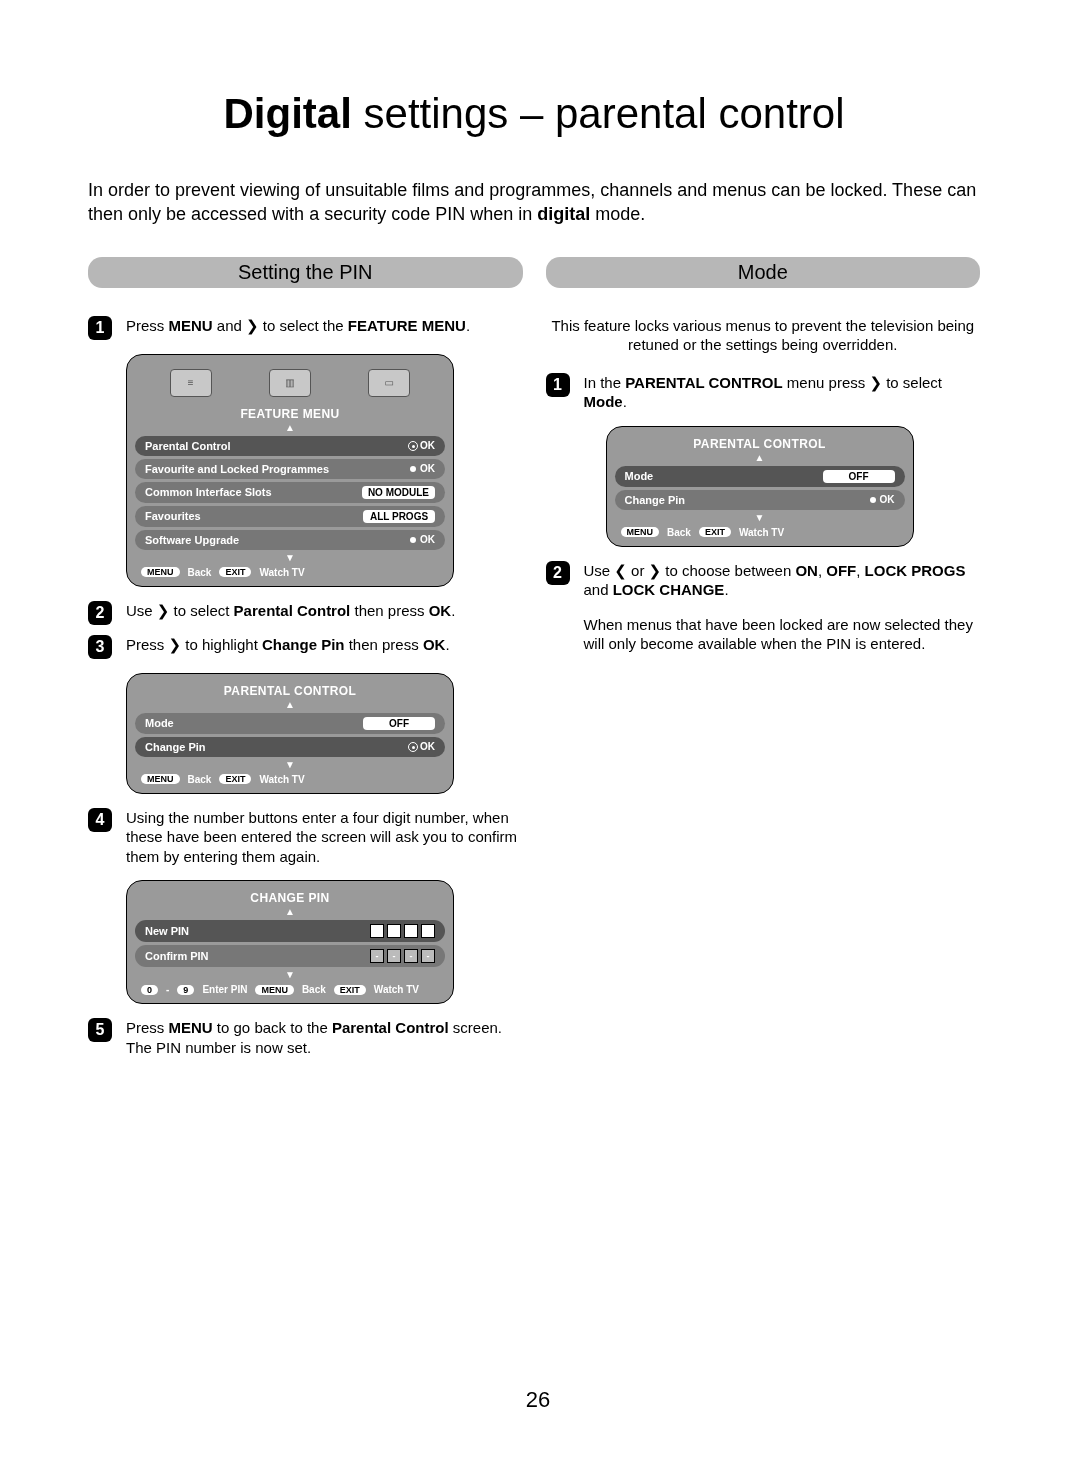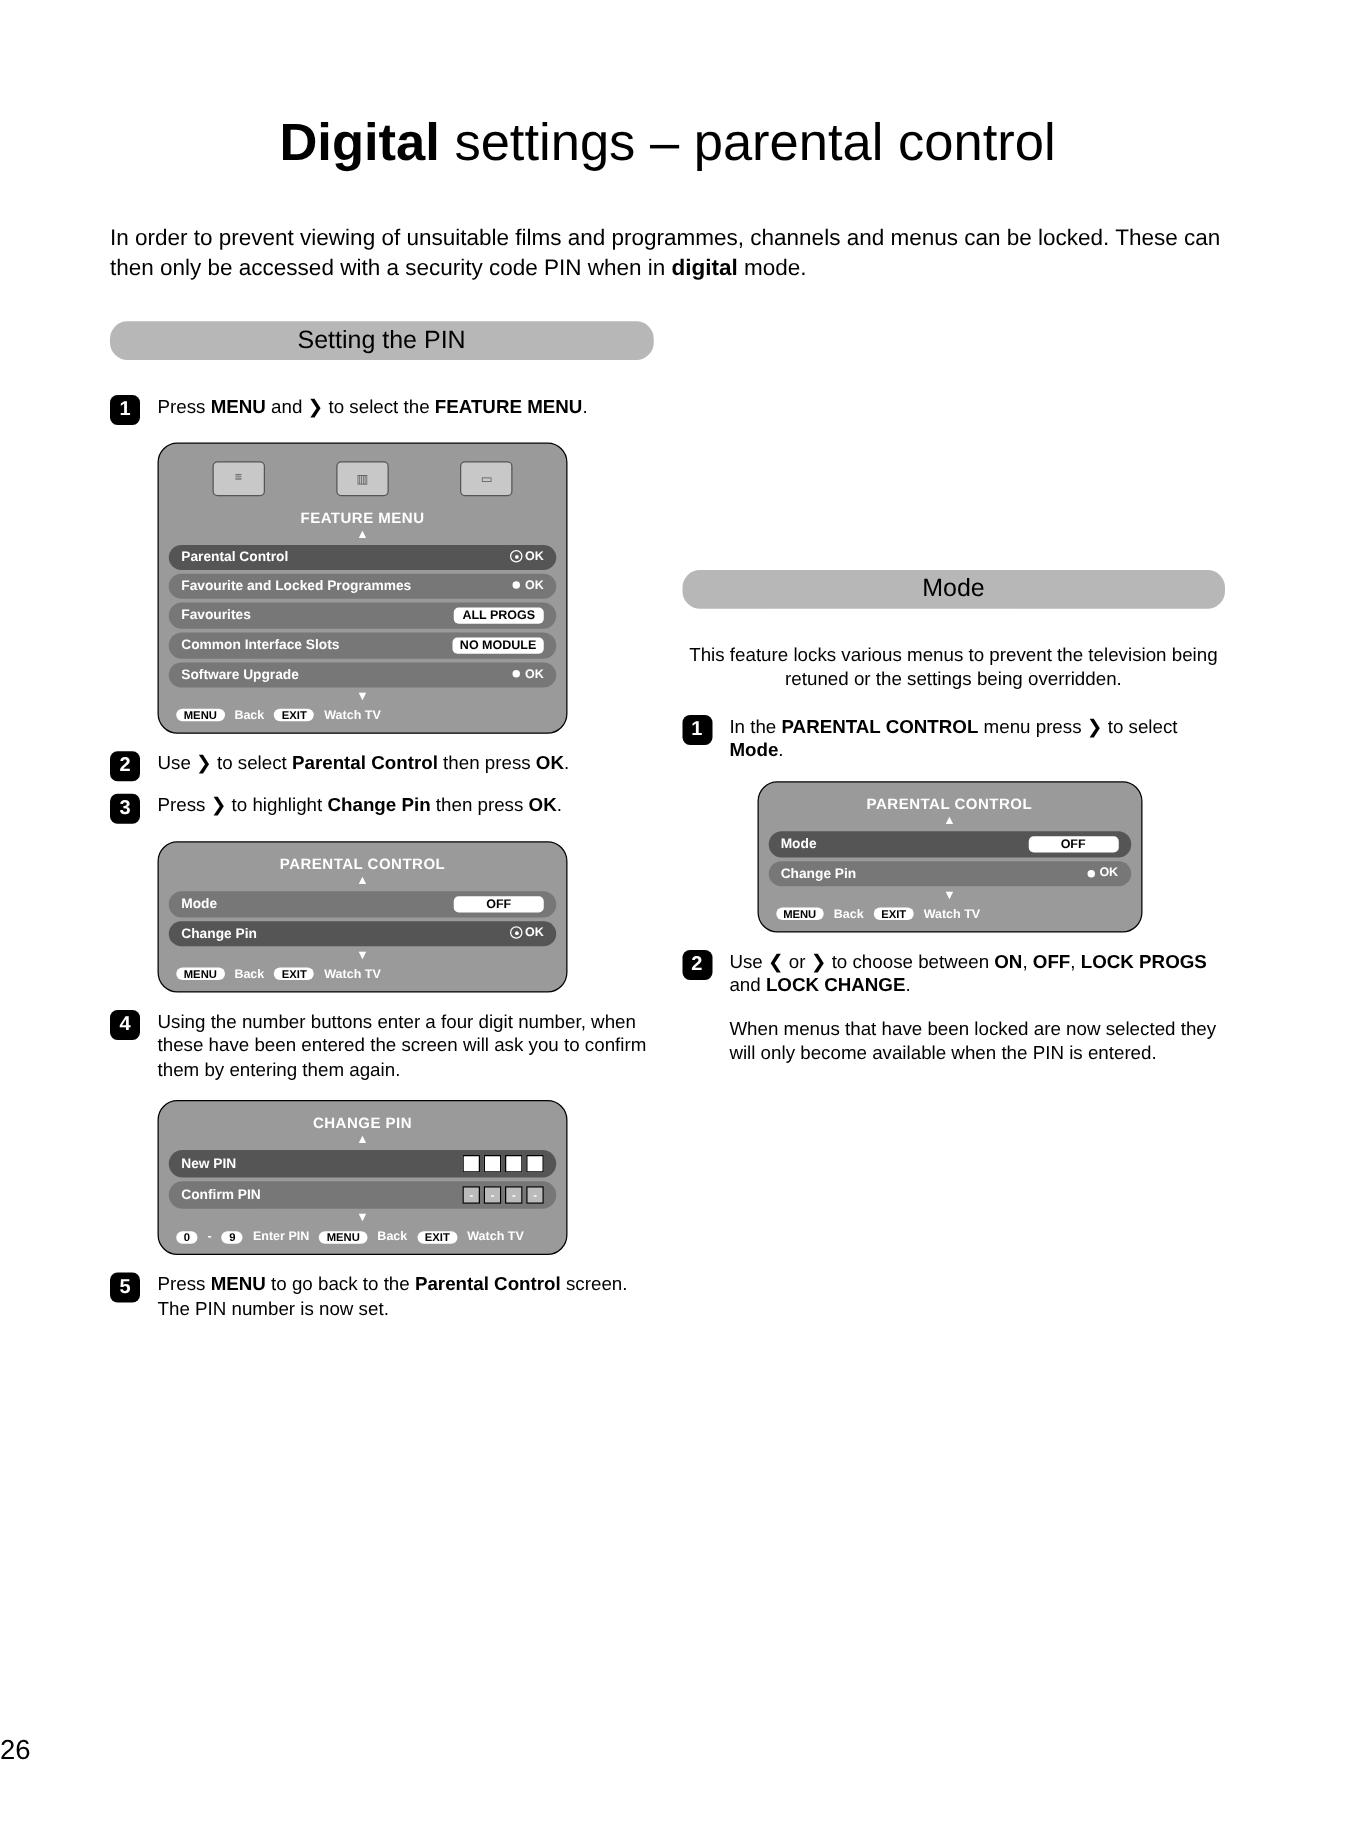--- a/index.html
+++ b/index.html
@@ -25,21 +25,20 @@
   h1.title .bold { font-weight: 800; }
   .intro {
     font-size: 18px;
     line-height: 1.35;
     margin-bottom: 30px;
     margin-top: 23px;
   }
   .cols {
     display: flex;
     gap: 23px;
-    align-items: center;
   }
   .col { flex: 1; }
   .section-head {
     background: #b7b7b7;
     border-radius: 14px;
     text-align: center;
     font-size: 20px;
     padding: 4px 0;
     margin-bottom: 28px;
   }
@@ -65,20 +64,21 @@
   .step-text {
     font-size: 15px;
     line-height: 1.3;
   }
   .italic { text-align:center; font-size:15px; line-height:1.3; margin-bottom:18px; }
   b, strong { font-weight: 700; }
   .pageno {
     position: absolute;
     left: 0; right: 4px;
     bottom: 60px;
+    text-align: center;
     font-size: 22px;
   }
 
   
   .panel {
     margin: 14px 0 14px 38px;
     width: 310px;
     background: #9a9a9a;
     border: 1px solid #000;
     border-radius: 16px;
@@ -162,26 +162,26 @@
         <div class="arrow-up">▲</div>
         <div class="row sel">
             <span>Parental Control</span>
             <span class="ok"><span class="ring"></span><span>OK</span></span>
           </div>
         <div class="row">
             <span>Favourite and Locked Programmes</span>
             <span class="ok"><span class="dot"></span><span>OK</span></span>
           </div>
         <div class="row">
+            <span>Common Interface Slots</span>
+            <span class="val">NO MODULE</span>
+          </div>
+        <div class="row">
             <span>Favourites</span>
             <span class="val">ALL PROGS</span>
-          </div>
-        <div class="row">
-            <span>Common Interface Slots</span>
-            <span class="val">NO MODULE</span>
           </div>
         <div class="row">
             <span>Software Upgrade</span>
             <span class="ok"><span class="dot"></span><span>OK</span></span>
           </div>
         <div class="arrow-down">▼</div>
         <div class="hintbar">
           <span class="pill">MENU</span>
             <span>Back</span>
           <span class="pill">EXIT</span>

